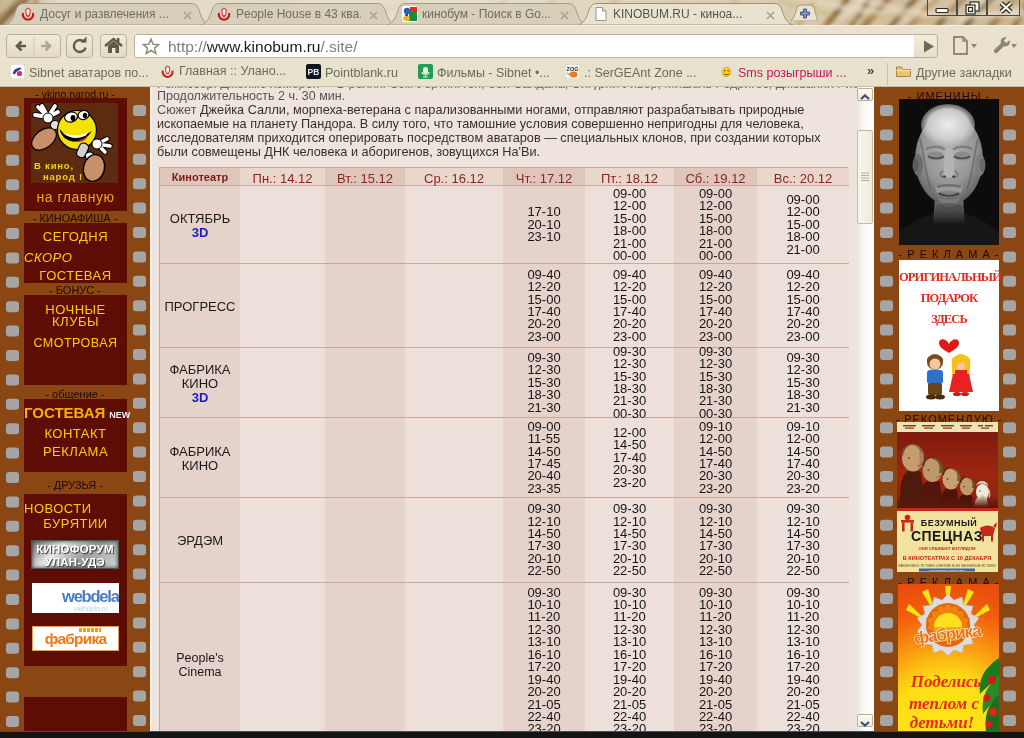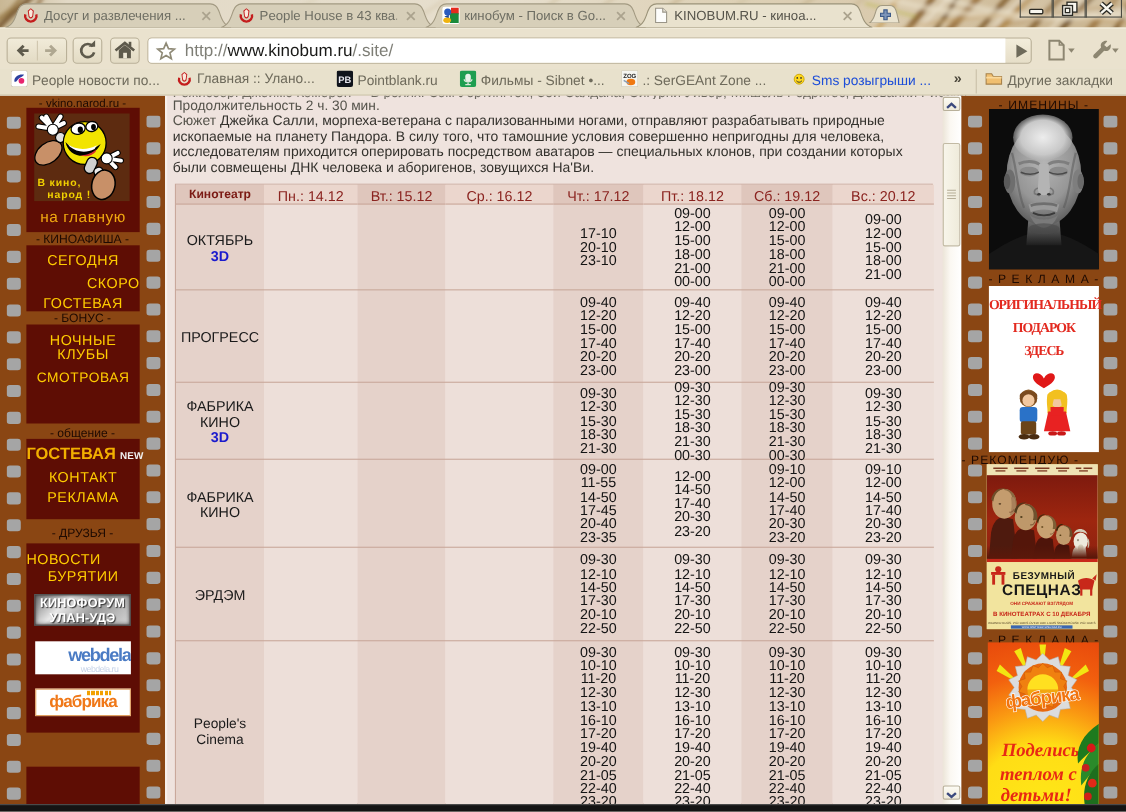--- a/index.html
+++ b/index.html
@@ -184,21 +184,21 @@
    <path d="M23,9 L29,9 L26,13 Z" fill="#8D8671"></path>
  </svg>
 </div>
 
 <div class="abs" style="left:0;top:62px;width:1024px;height:25px;background:#E8E1CC;border-bottom:1px solid #C6BDA4;"></div>
 <div class="abs" style="left:10px;top:64px;width:16px;height:16px;"><svg width="15" height="15">
       <rect width="15" height="15" rx="2" fill="#FFFFFF" stroke="#C9C2AC" stroke-width="0.8"></rect>
       <path d="M3,10 C 3,5 8,3 12,4 C 10,6 8,6.5 6.5,8 C 5.5,9 5,11 3,10 Z" fill="#2B3F9E"></path>
       <circle cx="9.5" cy="9.5" r="2.6" fill="#E8256E"></circle>
     </svg></div>
-<div class="abs" style="left:29px;top:66px;font-size:12.5px;color:#6E6A5B;white-space:nowrap;">People новости по...</div>
+<div class="abs" style="left:29px;top:66px;font-size:12.5px;color:#6E6A5B;white-space:nowrap;">Sibnet аватаров по...</div>
 <div class="abs" style="left:160px;top:64px;width:16px;height:16px;">
     <div style="transform:scale(0.95);transform-origin:0 0;"><svg width="15" height="15">
         <path d="M3,7 A5.2,5.2 0 1 0 13,7" fill="none" stroke="#C41D1D" stroke-width="2.2"></path>
         <path d="M8,1.5 L10.8,3.8 L10.2,8.2 C10.2,9.8 9.2,10.8 8,10.8 C6.8,10.8 5.8,9.8 5.8,8.2 L5.2,3.8 Z" fill="#C42222"></path>
         <path d="M8,2.5 L9.8,4.2 L9.4,7.6 C9.4,8.8 8.8,9.6 8,9.6 C7.2,9.6 6.6,8.8 6.6,7.6 L6.2,4.2 Z" fill="#FBE8DC"></path>
       </svg></div>
   </div>
 <div class="abs" style="left:179px;top:64px;font-size:12.5px;color:#6E6A5B;white-space:nowrap;">Главная :: Улано...</div>
 <div class="abs" style="left:306px;top:64px;width:16px;height:16px;"><svg width="15" height="15">
       <rect width="15" height="15" rx="2" fill="#10141C"></rect>
@@ -217,21 +217,21 @@
       <ellipse cx="8.5" cy="10.5" rx="4" ry="3" fill="#F07810"></ellipse>
       <path d="M2,9 L7,12" stroke="#8AA0B8" stroke-width="1.4"></path>
     </svg></div>
 <div class="abs" style="left:584px;top:66px;font-size:12.5px;color:#6E6A5B;white-space:nowrap;">.: SerGEAnt Zone ...</div>
 <div class="abs" style="left:719px;top:64px;width:16px;height:16px;"><svg width="15" height="15">
       <circle cx="7.5" cy="8" r="4.5" fill="#FFD81E" stroke="#C8A200" stroke-width="0.8"></circle>
       <circle cx="5.8" cy="6.8" r="0.8" fill="#333"></circle>
       <circle cx="9.2" cy="6.8" r="0.8" fill="#333"></circle>
       <path d="M5,9.5 C6.5,11.2 8.5,11.2 10,9.5" stroke="#333" stroke-width="0.9" fill="none"></path>
     </svg></div>
-<div class="abs" style="left:738px;top:66px;font-size:12.5px;color:#1d4ed8;white-space:nowrap;">Sms розыгрыши ...</div>
+<div class="abs" style="left:738px;top:66px;font-size:12.5px;color:#be185d;white-space:nowrap;">Sms розыгрыши ...</div>
 <div class="abs" style="left:867px;top:63px;font-size:13px;font-weight:bold;color:#4A463A;">»</div>
 <div class="abs" style="left:887px;top:63px;width:1px;height:22px;background:#C9C0A8;"></div>
 <div class="abs" style="left:895px;top:64px;width:16px;height:16px;"><svg width="17" height="15">
       <path d="M1.5,4 L1.5,12.5 L15.5,12.5 L15.5,5.5 L8,5.5 L6.5,3 L1.5,3 Z" fill="#F0BF70" stroke="#A8834C" stroke-width="1"></path>
       <path d="M1.5,6.5 L15.5,6.5" stroke="#FAD99C" stroke-width="1.5"></path>
     </svg></div>
 <div class="abs" style="left:916px;top:66px;font-size:12.5px;color:#6E6A5B;white-space:nowrap;">Другие закладки</div>
 <div class="abs" style="left:0;top:87px;width:1024px;height:644px;background:#EFE3DE;overflow:hidden;" id="page">
 <div class="abs" style="left:0;top:0;width:150px;height:644px;background:#8A4613;"></div>
 <div class="abs" style="left:0;top:1px;width:150px;text-align:center;font-size:10.5px;color:#1E0A02;">- vkino.narod.ru -</div>
@@ -266,21 +266,21 @@
 <rect x="55" y="49" width="8.5" height="12" rx="4" fill="#EEEEEE" stroke="#000" stroke-width="1.2" transform="rotate(-18 59 55)"></rect>
 <ellipse cx="63" cy="65" rx="10.5" ry="13.5" fill="#C89068" stroke="#000" stroke-width="1.4" transform="rotate(14 63 65)"></ellipse>
 <text x="3" y="66" font-size="9.5" font-weight="bold" letter-spacing="0.8" fill="#F2D200" font-family="Liberation Sans">В кино,</text>
 <text x="12" y="77" font-size="9.5" font-weight="bold" letter-spacing="0.8" fill="#F2D200" font-family="Liberation Sans">народ !</text>
 </svg></div>
     </div>
 <div class="abs" style="left:24px;top:102px;width:103px;text-align:center;font-size:14px;color:#F0A810;letter-spacing:0.5px;white-space:nowrap;">на главную</div>
 <div class="abs" style="left:0px;top:125px;width:150px;text-align:center;font-size:11px;color:#1E0A02;white-space:nowrap;overflow:hidden;">- КИНОАФИША -</div>
 <div class="abs" style="left:24px;top:136px;width:103px;height:60px;background:#5E0D04;"></div>
 <div class="abs" style="left:24px;top:142px;width:103px;text-align:center;font-size:13px;color:#FFCC00;letter-spacing:0.5px;white-space:nowrap;">СЕГОДНЯ</div>
-<div class="abs" style="left:24px;top:163px;width:103px;text-align:right;font-size:13px;color:#FFCC00;letter-spacing:0.5px;white-space:nowrap;">СКОРО</div>
+<div class="abs" style="left:24px;top:163px;width:103px;text-align:left;font-size:13px;color:#FFCC00;letter-spacing:0.5px;white-space:nowrap;font-style:italic;">СКОРО</div>
 <div class="abs" style="left:24px;top:181px;width:103px;text-align:center;font-size:13px;color:#FFCC00;letter-spacing:0.5px;white-space:nowrap;">ГОСТЕВАЯ</div>
 <div class="abs" style="left:0px;top:197px;width:150px;text-align:center;font-size:11px;color:#1E0A02;white-space:nowrap;overflow:hidden;">- БОНУС -</div>
 <div class="abs" style="left:24px;top:208px;width:103px;height:90px;background:#5E0D04;"></div>
 <div class="abs" style="left:24px;top:215px;width:103px;text-align:center;font-size:13px;color:#FFCC00;letter-spacing:0.5px;white-space:nowrap;">НОЧНЫЕ</div>
 <div class="abs" style="left:24px;top:227px;width:103px;text-align:center;font-size:13px;color:#FFCC00;letter-spacing:0.5px;white-space:nowrap;">КЛУБЫ</div>
 <div class="abs" style="left:24px;top:249px;width:103px;text-align:center;font-size:12.5px;color:#FFCC00;letter-spacing:0.5px;white-space:nowrap;">СМОТРОВАЯ</div>
 <div class="abs" style="left:0px;top:301px;width:150px;text-align:center;font-size:11px;color:#1E0A02;white-space:nowrap;overflow:hidden;">- общение -</div>
 <div class="abs" style="left:24px;top:312px;width:103px;height:73px;background:#5E0D04;"></div>
 <div class="abs" style="left:24px;top:317px;width:103px;text-align:center;font-size:14px;color:#F2B000;letter-spacing:0px;white-space:nowrap;"><span style="font-size:15px;font-weight:bold;color:#F2B000;">ГОСТЕВАЯ</span> <span style="font-size:9px;font-weight:bold;color:#F2F2F2;">NEW</span></div>
 <div class="abs" style="left:24px;top:339px;width:103px;text-align:center;font-size:13px;color:#FFCC00;letter-spacing:0.5px;white-space:nowrap;">КОНТАКТ</div>
@@ -504,21 +504,21 @@
           <ellipse cx="27" cy="67" rx="5" ry="2.5" fill="#4A2C10"></ellipse>
 <circle cx="48" cy="33" r="9" fill="#F2C020"></circle>
 <circle cx="48" cy="35" r="5.5" fill="#F2C8A0"></circle>
 <path d="M39,30 C 39,24 57,24 57,30 C 58,38 56,42 57,46 L 54,44 C 52,40 52,36 51,33 L 45,33 C 44,36 44,40 42,44 L 39,46 C 40,42 38,38 39,30 Z" fill="#F2C020"></path>
 <path d="M40,44 L56,44 L60,62 L36,62 Z" fill="#E82222"></path>
 <rect x="42" y="40" width="12" height="8" fill="#E82222"></rect>
 <ellipse cx="44" cy="64" rx="4" ry="2" fill="#C81818"></ellipse>
           <ellipse cx="52" cy="64" rx="4" ry="2" fill="#C81818"></ellipse>
 </svg></div>
     </div>
-<div class="abs" style="left:874px;top:326px;width:150px;text-align:left;font-size:11px;color:#1E0A02;letter-spacing:1px;white-space:nowrap;">- РЕКОМЕНДУЮ -</div>
+<div class="abs" style="left:874px;top:326px;width:150px;text-align:center;font-size:11px;color:#1E0A02;letter-spacing:1px;white-space:nowrap;">- РЕКОМЕНДУЮ -</div>
 <div class="abs" style="left:897px;top:335px;width:101px;height:150px;">
       <div style="width:100%;height:100%;position:relative;background:#F0E0A0;overflow:hidden;">
 <div style="position:absolute;left:0;top:0;width:100%;height:10px;background:#EFE2B4;"></div>
 <svg width="101" height="10" style="position:absolute;left:0;top:0;">
           <g fill="#7E3A22">
 <rect x="6" y="3" width="13" height="1.4"></rect>
             <rect x="8" y="5.5" width="9" height="1.2"></rect>
 <rect x="25" y="3" width="13" height="1.4"></rect>
             <rect x="27" y="5.5" width="9" height="1.2"></rect>
 <rect x="44" y="3" width="13" height="1.4"></rect>

